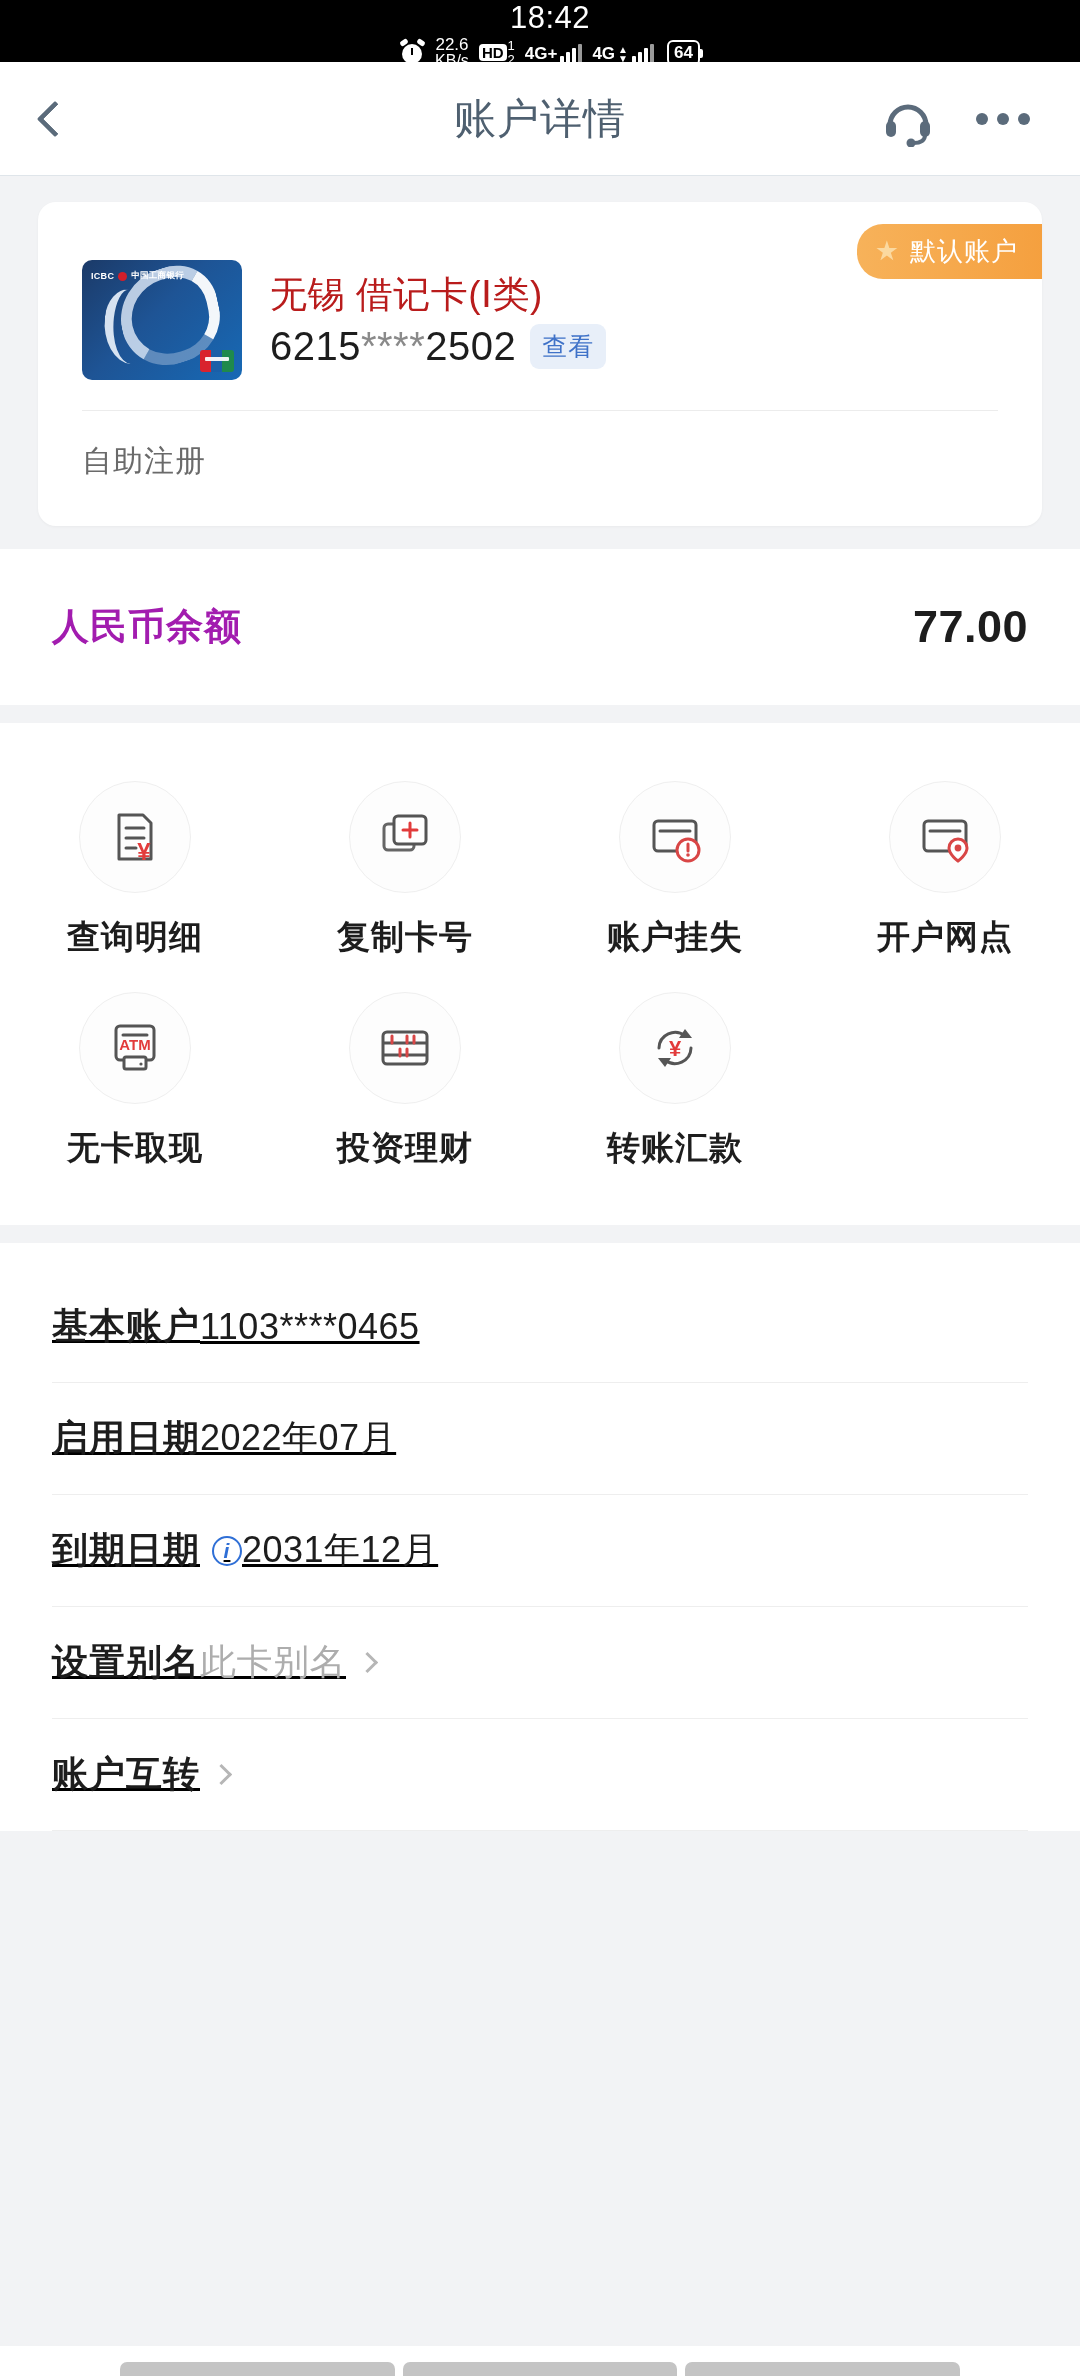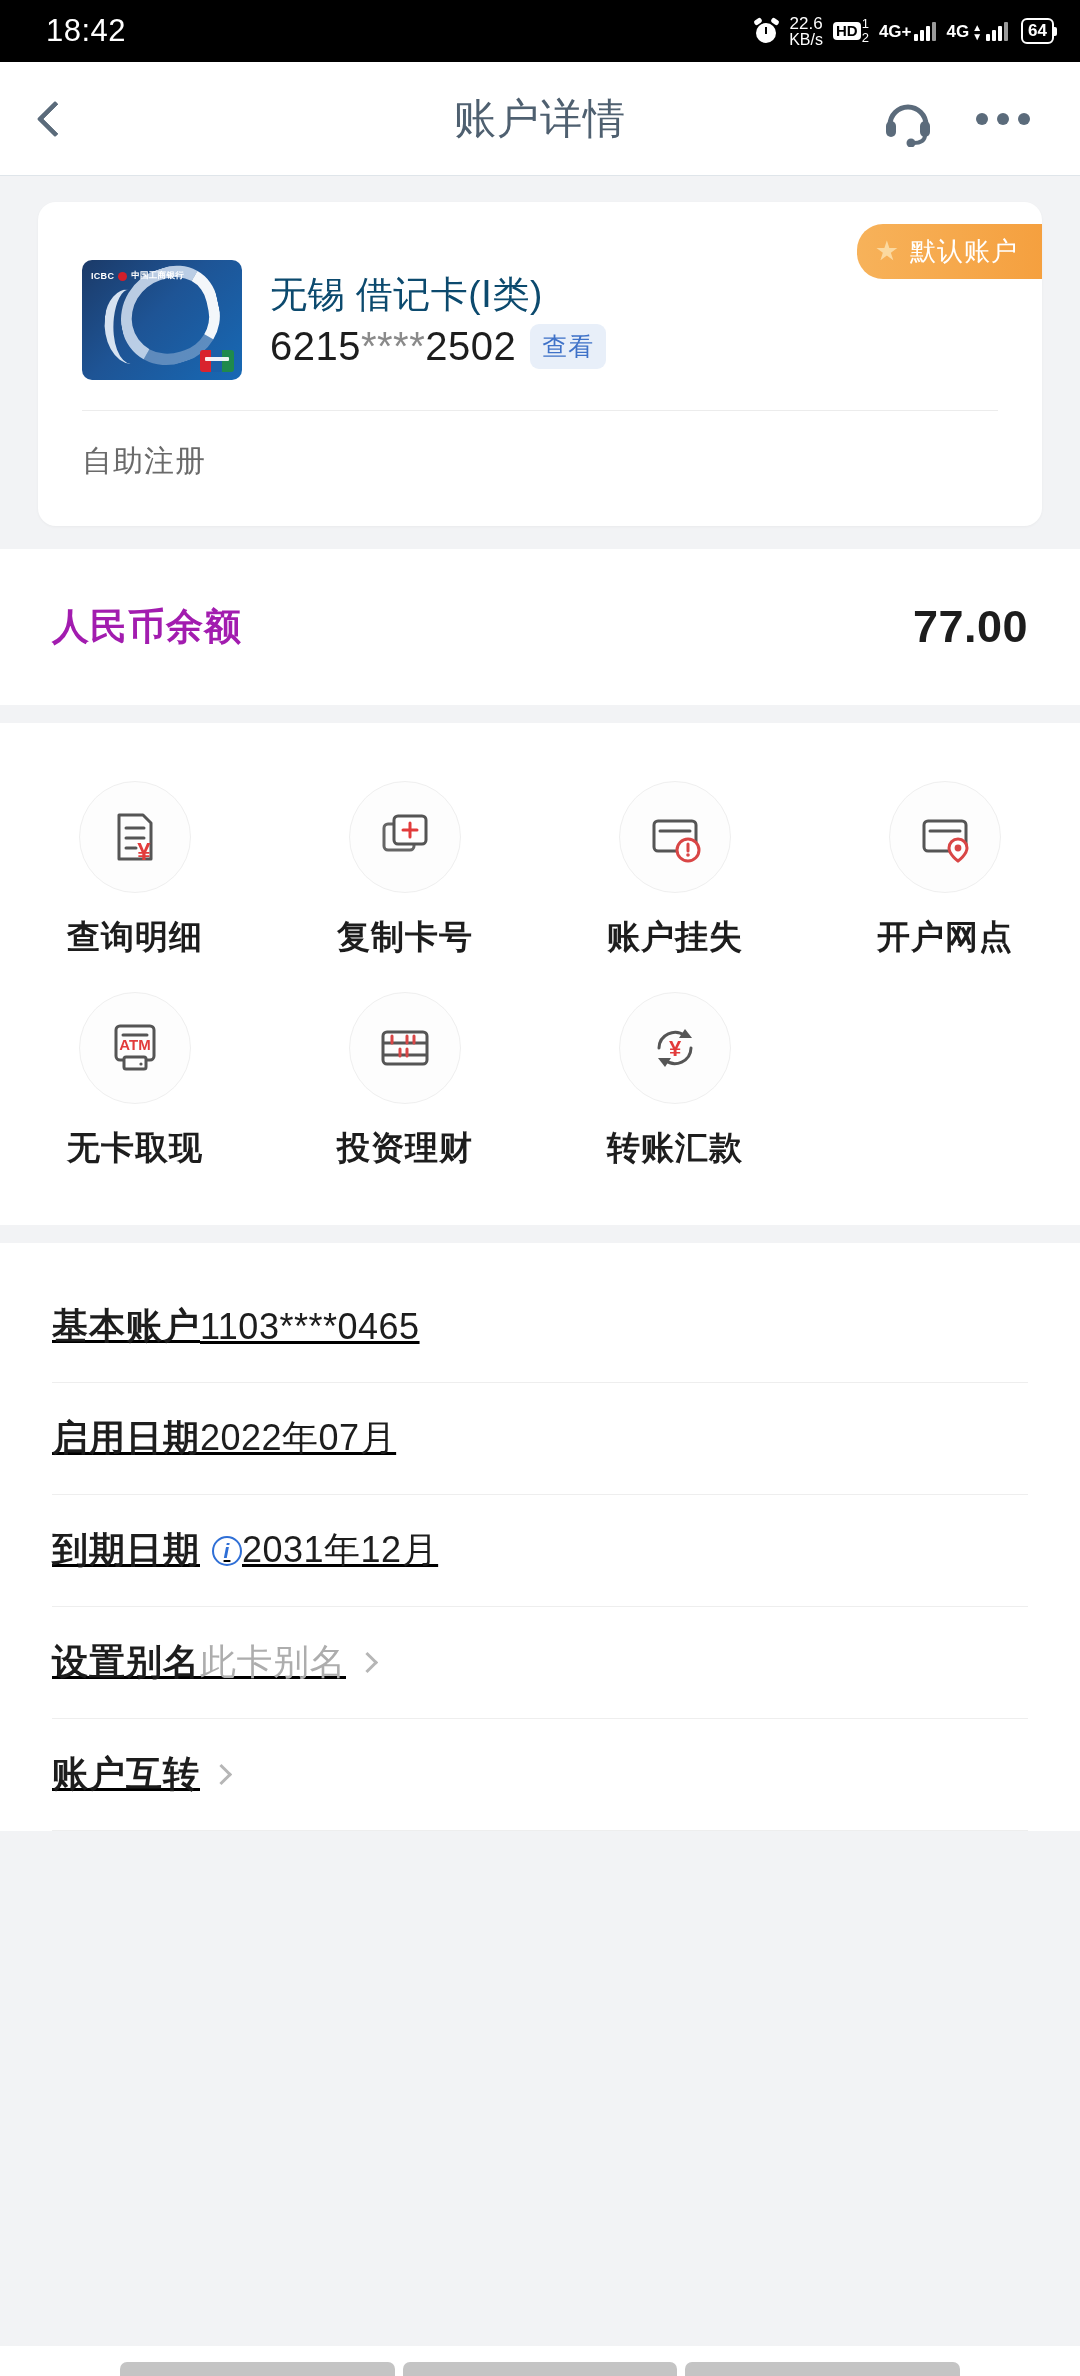--- a/index.html
+++ b/index.html
@@ -10,20 +10,21 @@
     -webkit-font-smoothing: antialiased;
     overflow: hidden;
   }
   #screen { position: relative; width: 1080px; height: 2376px; background: #f2f3f5; }
 
   
   .statusbar {
     height: 62px; background: #000; color: #fff;
     display: flex; align-items: center; justify-content: space-between;
     padding: 0 26px 0 46px;
+    flex-direction: column;
   }
   .sb-time { font-size: 31px; font-weight: 500; letter-spacing: 0.5px; }
   .sb-right { display: flex; align-items: center; gap: 10px; }
   .sb-alarm { width: 25px; height: 25px; position: relative; }
   .sb-alarm .body {
     position: absolute; left: 2px; top: 4px; width: 20px; height: 20px;
     background: #fff; border-radius: 50%;
   }
   .sb-alarm .ear1, .sb-alarm .ear2 {
     position: absolute; top: 0px; width: 8px; height: 5px; background: #fff;
@@ -118,21 +119,21 @@
   .card-thumb .up {
     position: absolute; right: 8px; bottom: 8px; width: 34px; height: 22px; border-radius: 3px;
     background: linear-gradient(90deg,#d9232e 33%, #1a5fa8 33% 66%, #1f8a4c 66%);
     z-index: 3;
   }
   .card-thumb .up:after {
     content: ""; position: absolute; left: 5px; top: 7px; width: 24px; height: 4px;
     background: rgba(255,255,255,0.92); border-radius: 1px;
   }
   .card-info { flex: 1; min-width: 0; }
-  .card-name { font-size: 37px; color: #0c4a6e; line-height: 1.3; letter-spacing: 0.5px; }
+  .card-name { font-size: 37px; color: #b91c1c; line-height: 1.3; letter-spacing: 0.5px; }
   .card-num-row { display: flex; align-items: flex-start; gap: 14px; margin-top: 4px; }
   .card-num { font-size: 40px; color: #1d1d1d; letter-spacing: 0.5px; }
   .card-num .stars { color: #8a8a8a; }
   .view-btn {
     background: #e8eff9; color: #3f72c8; font-size: 25px;
     padding: 6px 12px; border-radius: 9px; letter-spacing: 1px;
   }
   .card-divider { height: 1px; background: #ececec; margin: 30px 0 0 0; }
   .card-sub { font-size: 30px; color: #6a6a6a; padding: 30px 0 34px 0; letter-spacing: 1px; }
 

